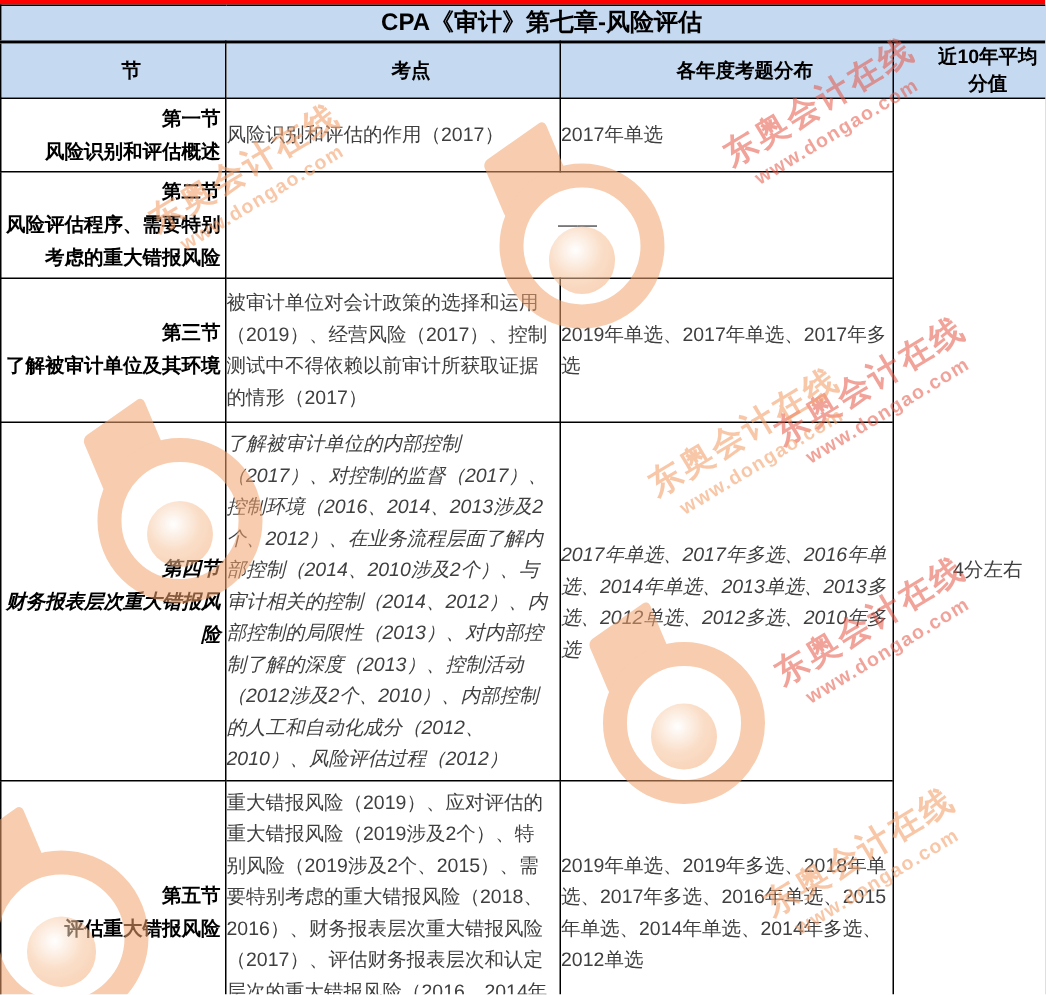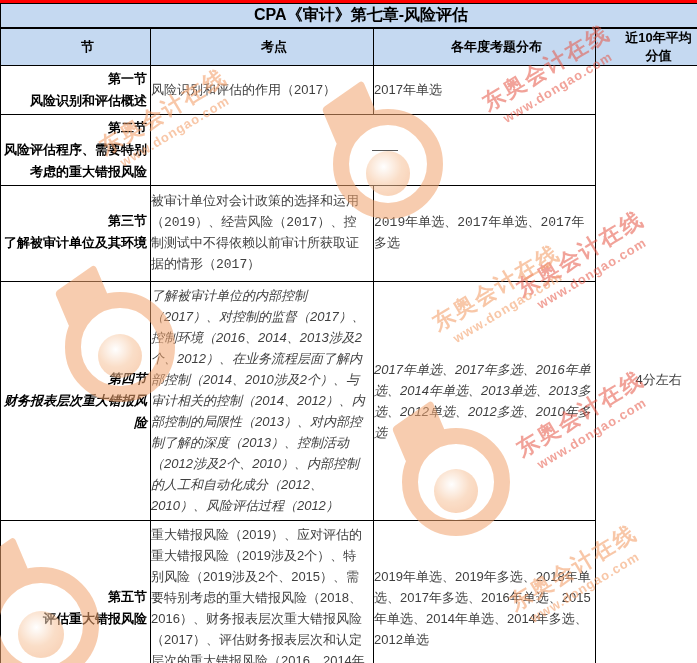--- a/index.html
+++ b/index.html
@@ -69,21 +69,21 @@
     font-size: 13px;
     color: #3f3f3f;
   }
   td.avg {
     text-align: center;
     font-size: 13px;
     color: #3f3f3f;
   }
   tr.r1 td { height: 47px; }
   tr.r2 td { height: 57px; }
-  tr.r3 td { height: 96px; font-family: Liberation Mono, monospace; }
+  tr.r3 td { height: 96px; }
   tr.r4 td { height: 239px; font-style: italic; }
   tr.r5 td { height: 173px; }
 
   
   .wm {
     position: absolute;
     pointer-events: none;
     z-index: 5;
   }
   .wm-text {

